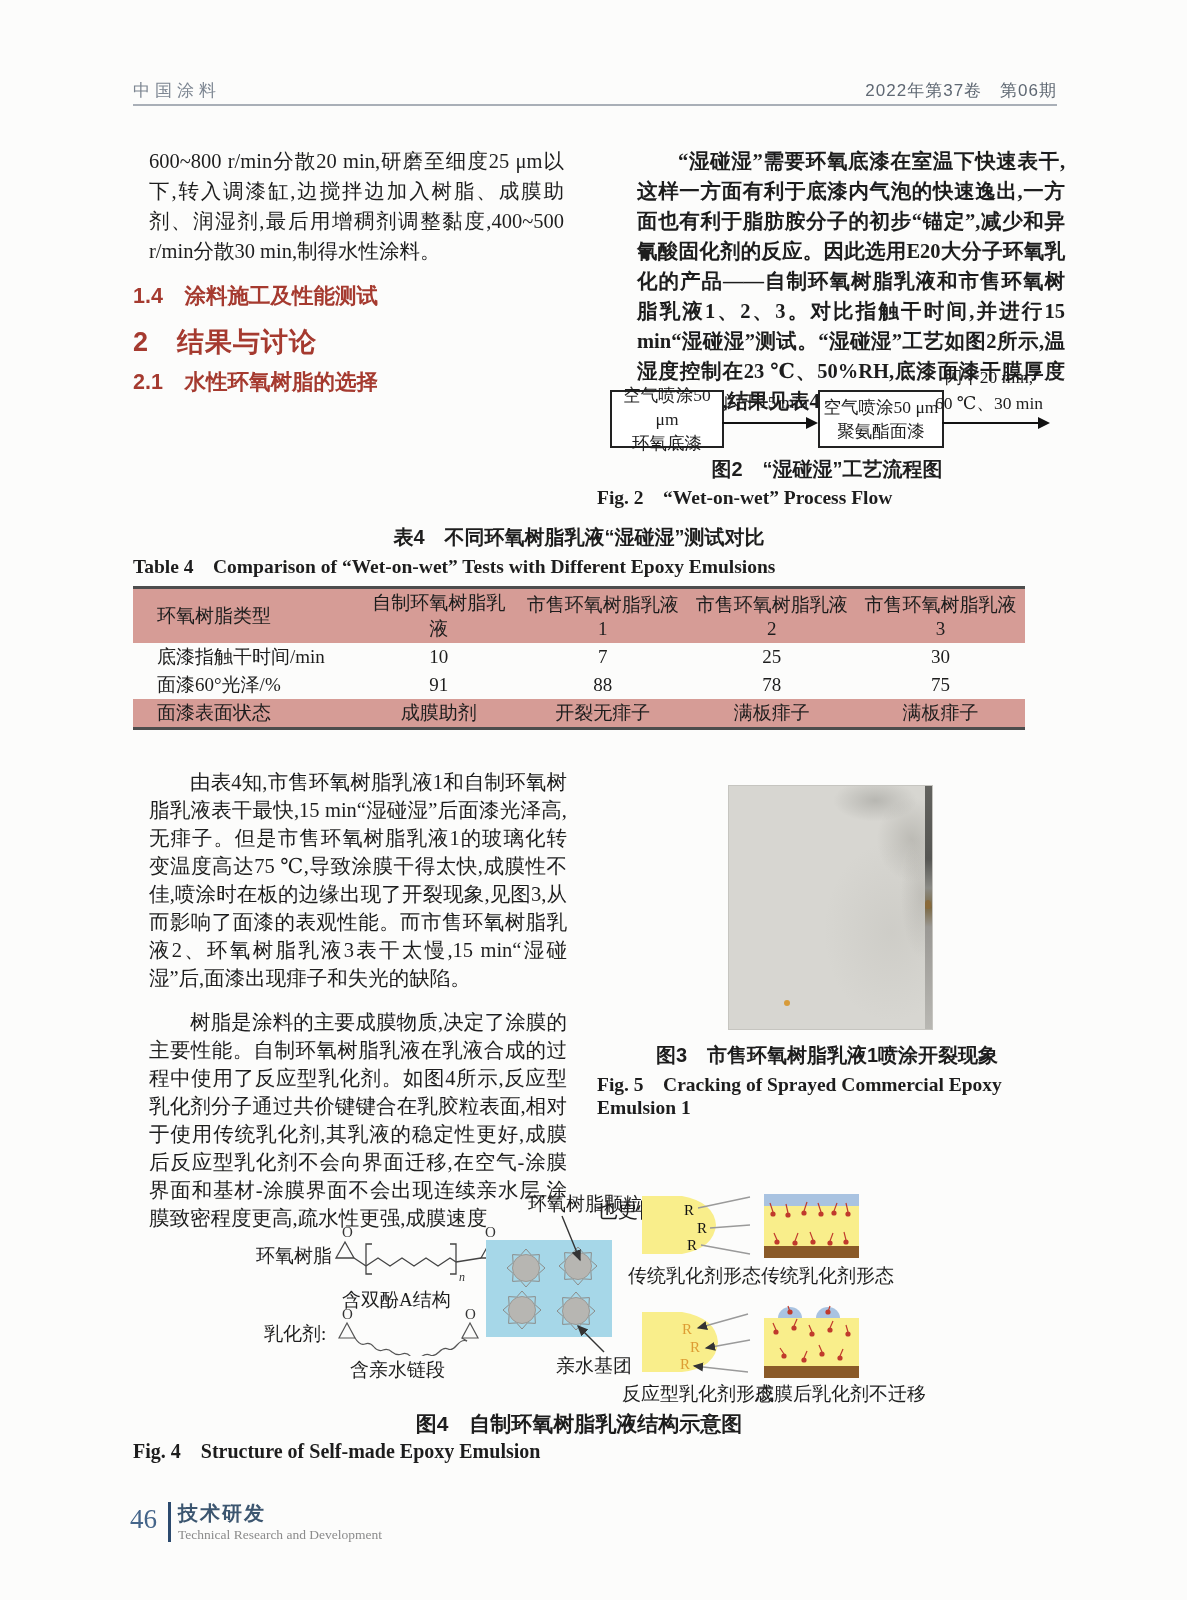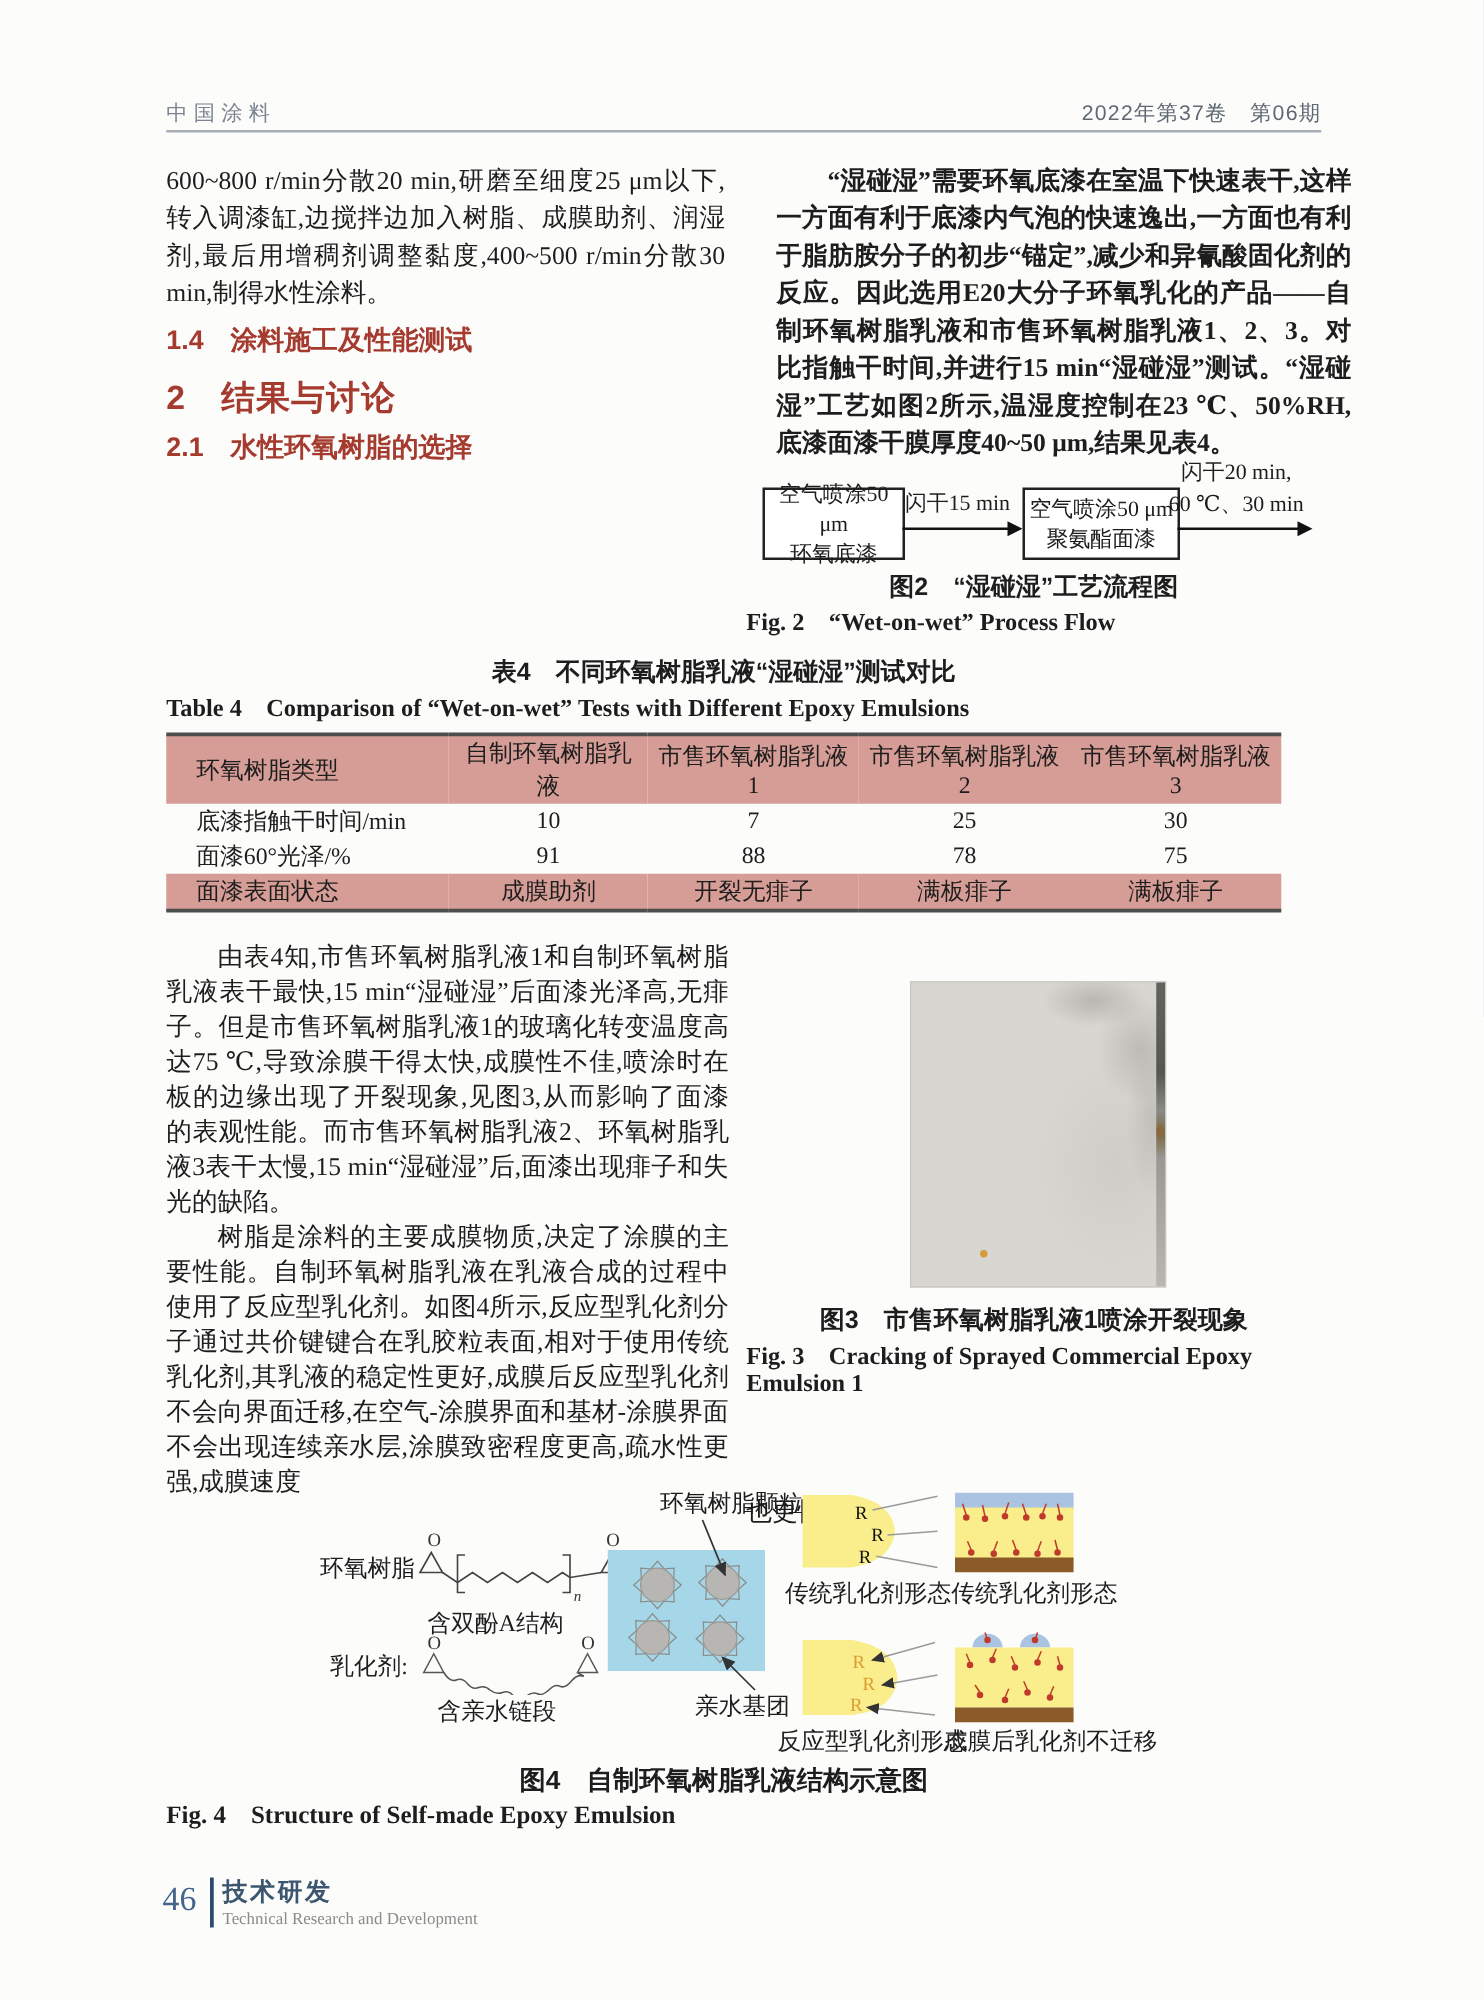--- a/index.html
+++ b/index.html
@@ -8,21 +8,21 @@
   .abs{position:absolute;}
   
   .hdr-journal{left:133px;top:79px;font-family:"Liberation Sans","DejaVu Sans",sans-serif;
                font-size:17px;letter-spacing:5px;color:#7c8591;}
   .hdr-issue{right:130px;top:79px;font-family:"Liberation Sans","DejaVu Sans",sans-serif;
              font-size:17px;color:#5f6873;letter-spacing:1px;}
   .hdr-rule{left:133px;top:104px;width:924px;height:2px;background:#a9afb7;}
   
   .col{font-size:20.5px;line-height:30px;text-align:justify;}
   .col2{font-size:20.5px;line-height:28px;text-align:justify;}
-  .col p,.col2 p{margin:0;}
+  .col p,.col2 p{margin:16px;}
   .indent{text-indent:2em;}
   .h3red{color:#a53a2f;font-family:"Liberation Sans","DejaVu Sans",sans-serif;font-weight:bold;
          font-size:21.5px;line-height:28px;margin:8px 0 6px 0;text-align:left;text-indent:0;}
   .h2red{color:#a53a2f;font-family:"Liberation Sans","DejaVu Sans",sans-serif;font-weight:bold;
          font-size:27px;line-height:36px;margin:14px 0 6px 0;text-align:left;letter-spacing:1px;text-indent:0;}
   
   .fbox{border:2px solid #222;background:#fff;display:flex;flex-direction:column;justify-content:center;
         align-items:center;font-size:17.5px;line-height:1.38;text-align:center;}
   .fline{background:#111;height:2px;}
   .fhead{width:0;height:0;border-left:12px solid #111;border-top:6px solid transparent;border-bottom:6px solid transparent;}
@@ -151,21 +151,21 @@
     <p class="indent">树脂是涂料的主要成膜物质,决定了涂膜的主要性能。自制环氧树脂乳液在乳液合成的过程中使用了反应型乳化剂。如图4所示,反应型乳化剂分子通过共价键键合在乳胶粒表面,相对于使用传统乳化剂,其乳液的稳定性更好,成膜后反应型乳化剂不会向界面迁移,在空气-涂膜界面和基材-涂膜界面不会出现连续亲水层,涂膜致密程度更高,疏水性更强,成膜速度</p>
   </section>
 
   <div class="abs" id="photo">
     <div class="speck"></div>
     <div class="edge"></div>
     <div class="dot-orange"></div>
     <div class="dot-brown"></div>
   </div>
   <div class="abs capcn" style="left:597px;top:1042px;width:460px;">图3　市售环氧树脂乳液1喷涂开裂现象</div>
-  <div class="abs capen" style="left:597px;top:1071px;width:460px;">Fig. 3　Cracking of Sprayed Commercial Epoxy</div>
+  <div class="abs capen" style="left:597px;top:1071px;width:460px;">Fig. 5　Cracking of Sprayed Commercial Epoxy</div>
   <div class="abs capen" style="left:597px;top:1097px;width:460px;">Emulsion 1</div>
   <div class="abs col" style="left:597px;top:1171px;width:460px;margin-top:24px;">也更快。</div>
 
   <div class="abs f4lab" style="left:256px;top:1244px;">环氧树脂</div>
 
   <svg class="abs" style="left:332px;top:1222px;" width="180" height="64">
     <text x="10" y="15" font-size="15" fill="#333">O</text>
     <path d="M13,20 L4,36 L22,36 Z" fill="none" stroke="#444" stroke-width="1.3"></path>
     <path d="M22,36 L34,44" fill="none" stroke="#444" stroke-width="1.3"></path>
     <path d="M40,22 L34,22 L34,52 L40,52" fill="none" stroke="#444" stroke-width="1.3"></path>

